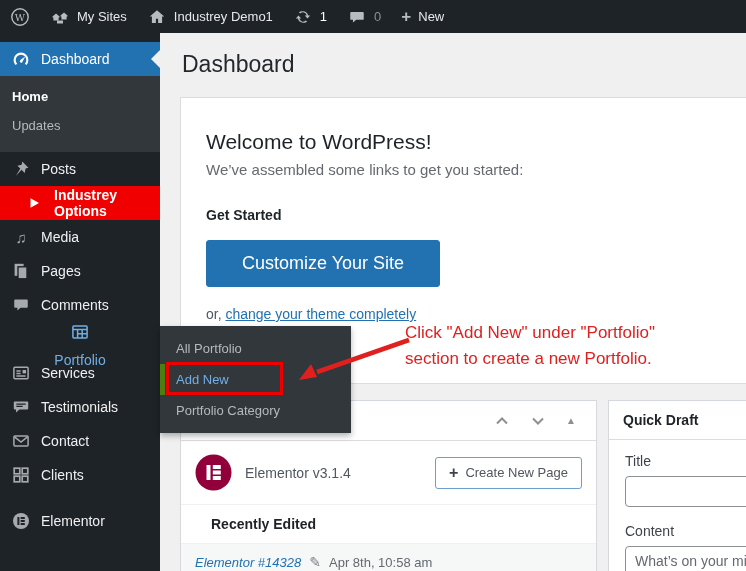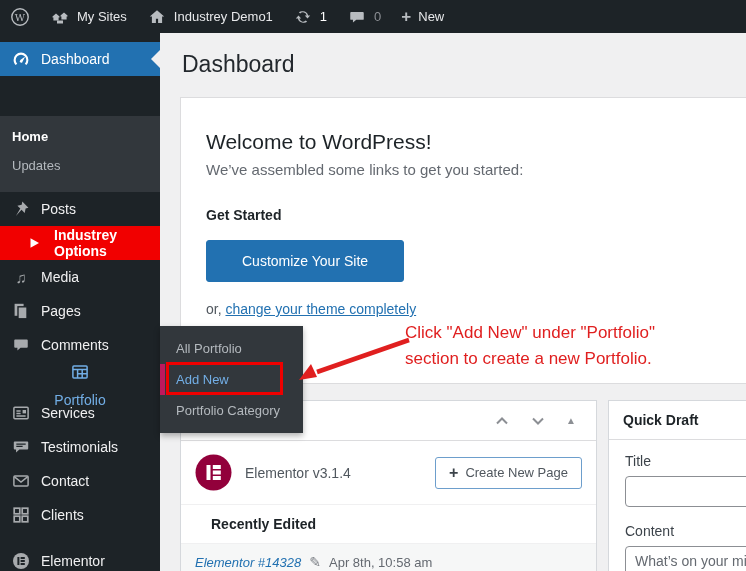--- a/index.html
+++ b/index.html
@@ -22,44 +22,44 @@
   .side-item { display:flex; align-items:center; gap:10px; padding:0 11px; height:34px; cursor:pointer; }
   .side-item .icn { width:20px; height:20px; color:#a7aaad; display:flex; align-items:center; justify-content:center; flex:none; }
   .side-item.current { background:#2271b1; color:#fff; position:relative; }
   .side-item.current .icn { color:#fff; }
   .side-item.current::after { content:""; position:absolute; right:0; top:50%; margin-top:-9px;
     border-top:9px solid transparent; border-bottom:9px solid transparent; border-right:9px solid #f0f0f1; }
   .side-item.red-hl { background:#f10000; color:#fff; font-weight:bold;padding-left:24px; }
   .side-item.red-hl .icn { color:#fff; }
   .side-item.blue-txt { color:#72aee6;flex-direction:column; }
   .side-item.blue-txt .icn { color:#72aee6; }
-  .submenu { background:#32373c; padding:6px 0 12px; font-size:13px;margin-top:40px; }
+  .submenu { background:#32373c; padding:6px 0 12px; font-size:13px; }
   .sub-item { padding:7px 12px; color:#b4b9be; cursor:pointer; }
   .sub-item.current-sub { color:#fff; font-weight:bold; }
   .side-sep { height:12px; }
   .music-glyph { font-size:15px; line-height:1; }
 
   
-  #flyout { position:absolute; left:160px; top:326px; width:143px; background:#32373c;
+  #flyout { position:absolute; left:160px; top:326px; width:191px; background:#32373c;
     box-shadow:0 3px 6px rgba(0,0,0,.3); padding:7px 0; z-index:15; font-size:13px; }
   .fly-item { padding:8px 16px; color:#b4b9be; cursor:pointer; }
-  .fly-item.addnew { color:#72aee6; border-left:5px solid #be185d; padding-left:11px; position:relative; }
+  .fly-item.addnew { color:#72aee6; border-left:5px solid #4d7c0f; padding-left:11px; position:relative; }
   .red-box { position:absolute; left:1px; top:-2px; width:117px; height:33px; border:3px solid #ee0000; pointer-events:none; }
 
   
   #content { position:absolute; left:160px; top:33px; right:0; bottom:0; background:#f0f0f1; }
   #page-title { position:absolute; left:22px; top:18px; font-size:23px; font-weight:400; color:#23282d; }
 
   .welcome { position:absolute; left:20px; top:64px; width:620px; height:287px;
     background:#fff; border:1px solid #dcdcde; padding:32px 25px; }
   .welcome h2 { font-size:21px; font-weight:400; color:#1d2327; margin-bottom:7px; }
   .welcome .sub { font-size:15px; color:#646970; }
   .welcome h3 { font-size:14px; font-weight:bold; margin-top:29px; color:#1d2327; }
   .customize-btn { display:inline-block; margin-top:17px; background:#2271b1; border:1px solid #2271b1;
-    color:#fff; font-size:14px; font-weight:500; padding:12px 35px; border-radius:3px; cursor:pointer;
+    color:#fff; font-size:18px; font-weight:500; padding:12px 35px; border-radius:3px; cursor:pointer;
     font-family:"Liberation Sans", sans-serif; }
   .or-line { margin-top:19px; font-size:14px; color:#50575e; }
   .or-line a { color:#2271b1; text-decoration:underline; cursor:pointer; }
 
   .annotation { position:absolute; left:245px; top:287px; font-size:17px; line-height:26px;
     color:#e01f1f; z-index:16; white-space:nowrap; }
   #anno-arrow { position:absolute; left:133px; top:295px; width:122px; height:58px; z-index:16; }
 
   .panel { position:absolute; background:#fff; border:1px solid #d5d8dc; }
   .panel-header { height:40px; border-bottom:1px solid #dcdcde; display:flex; align-items:center;

